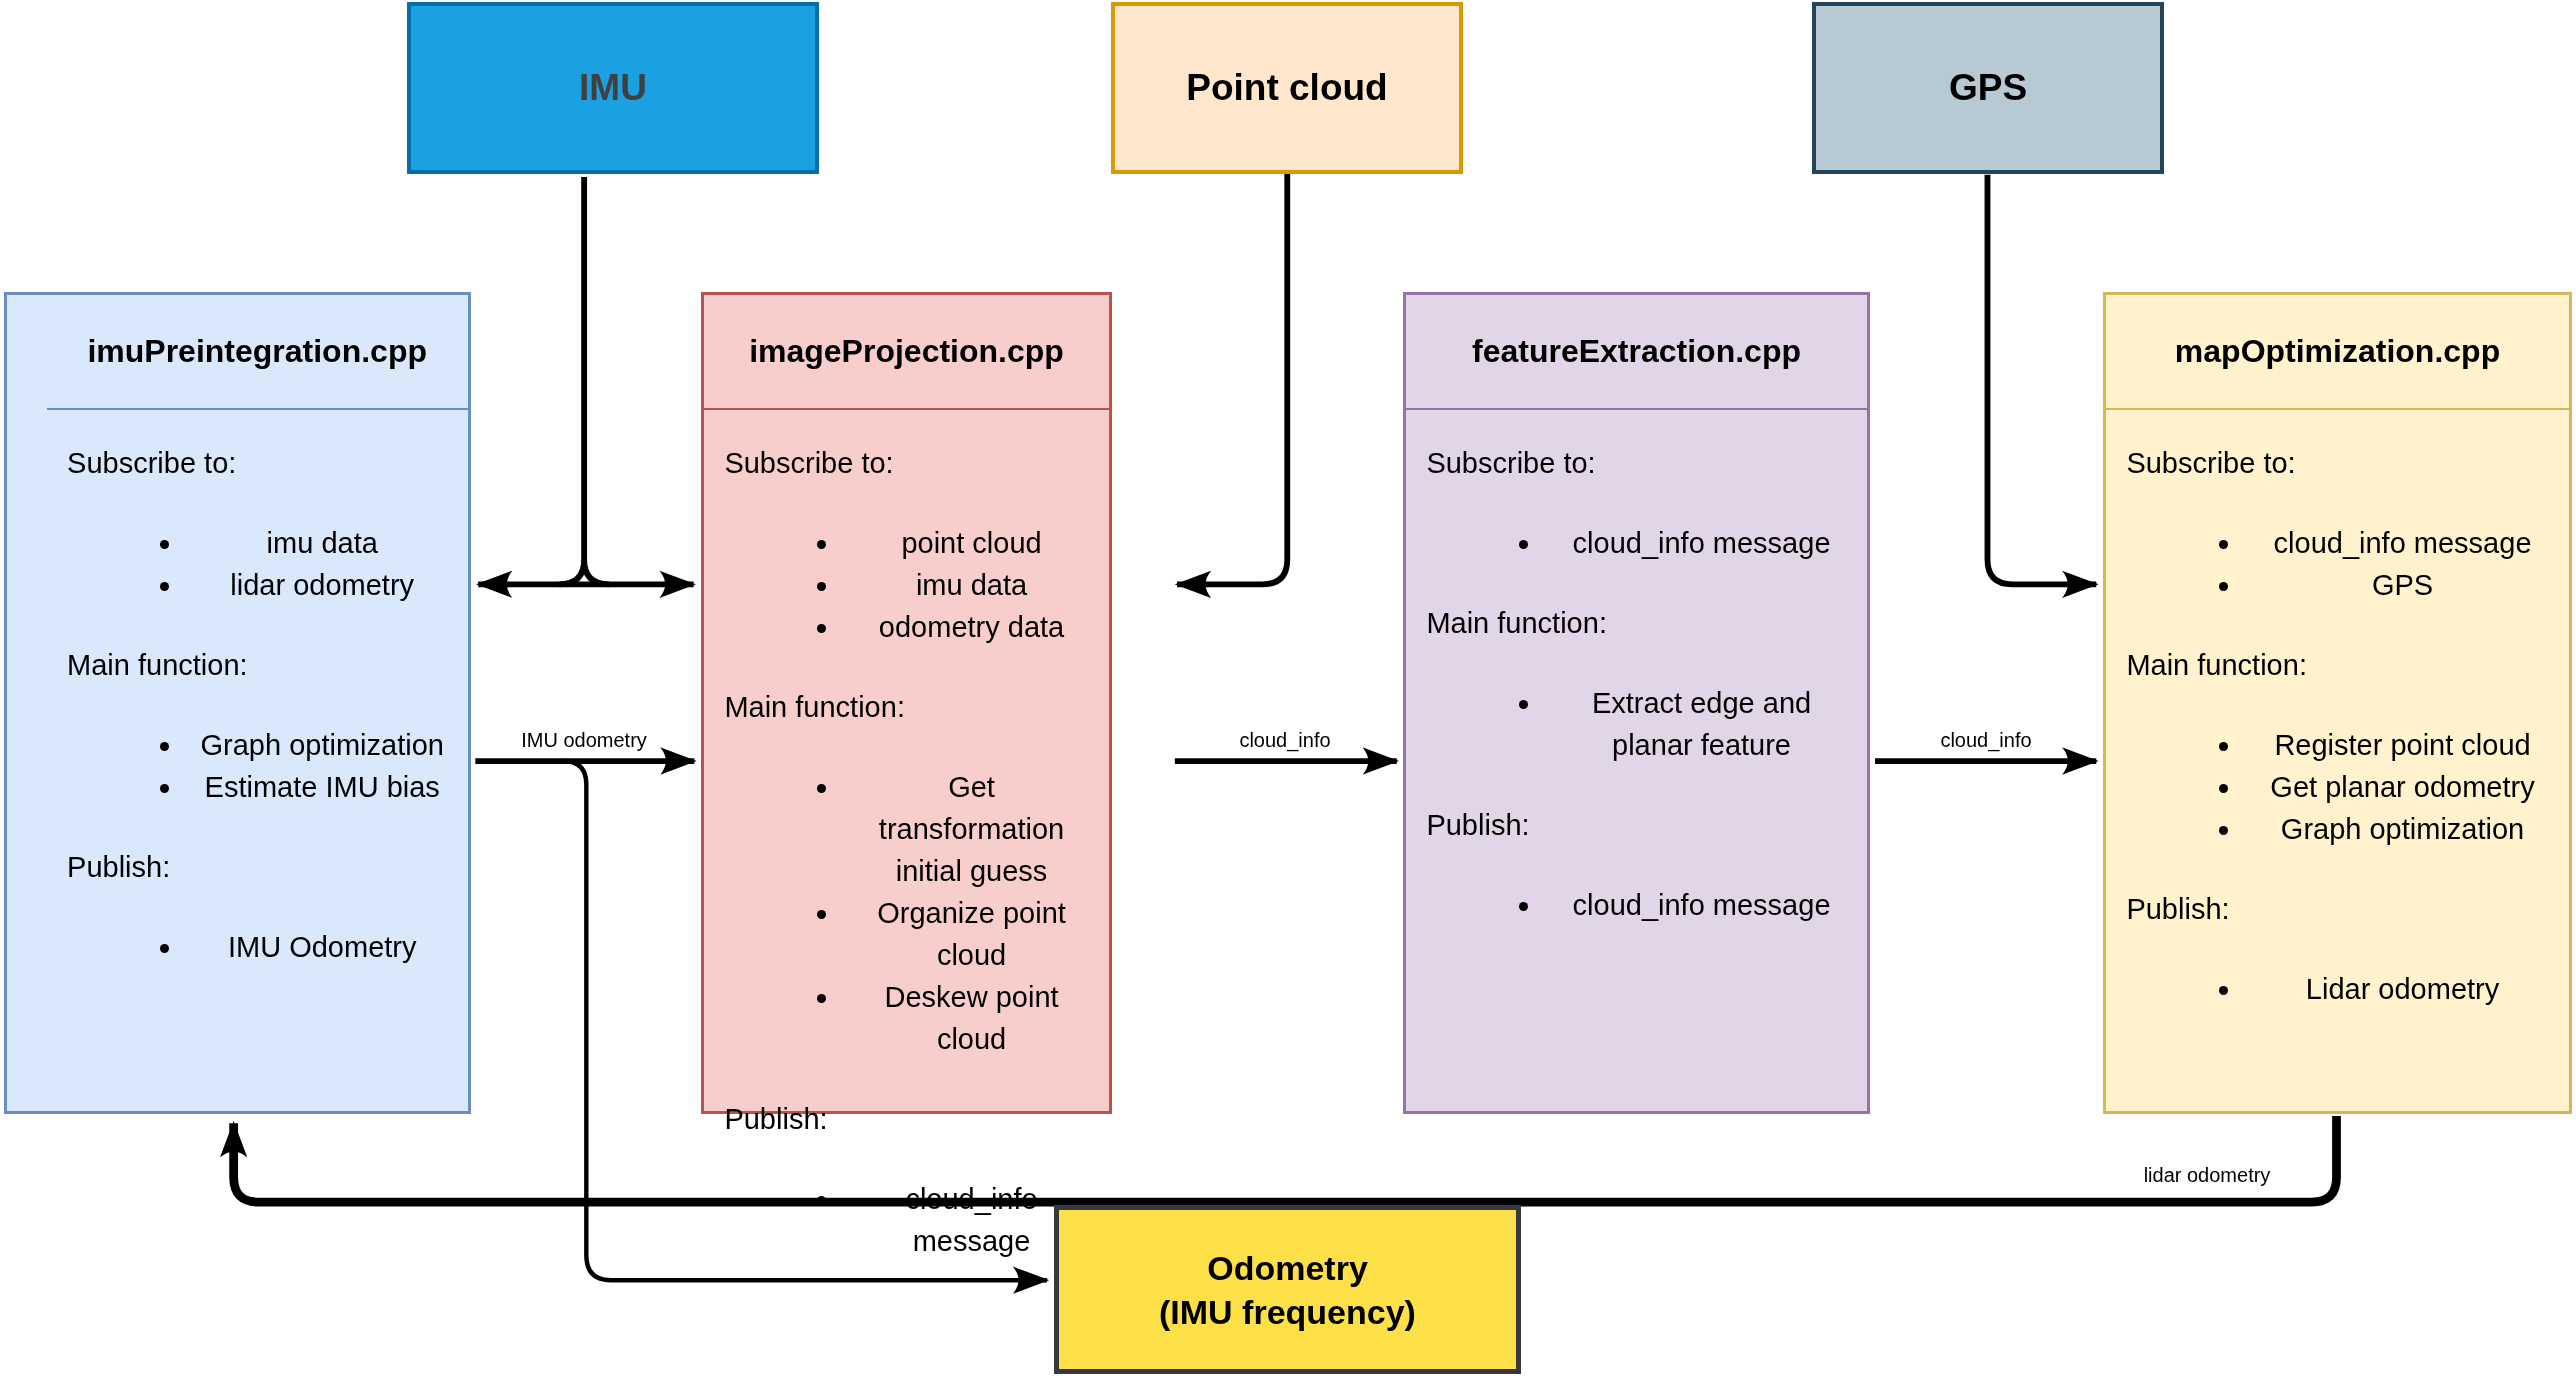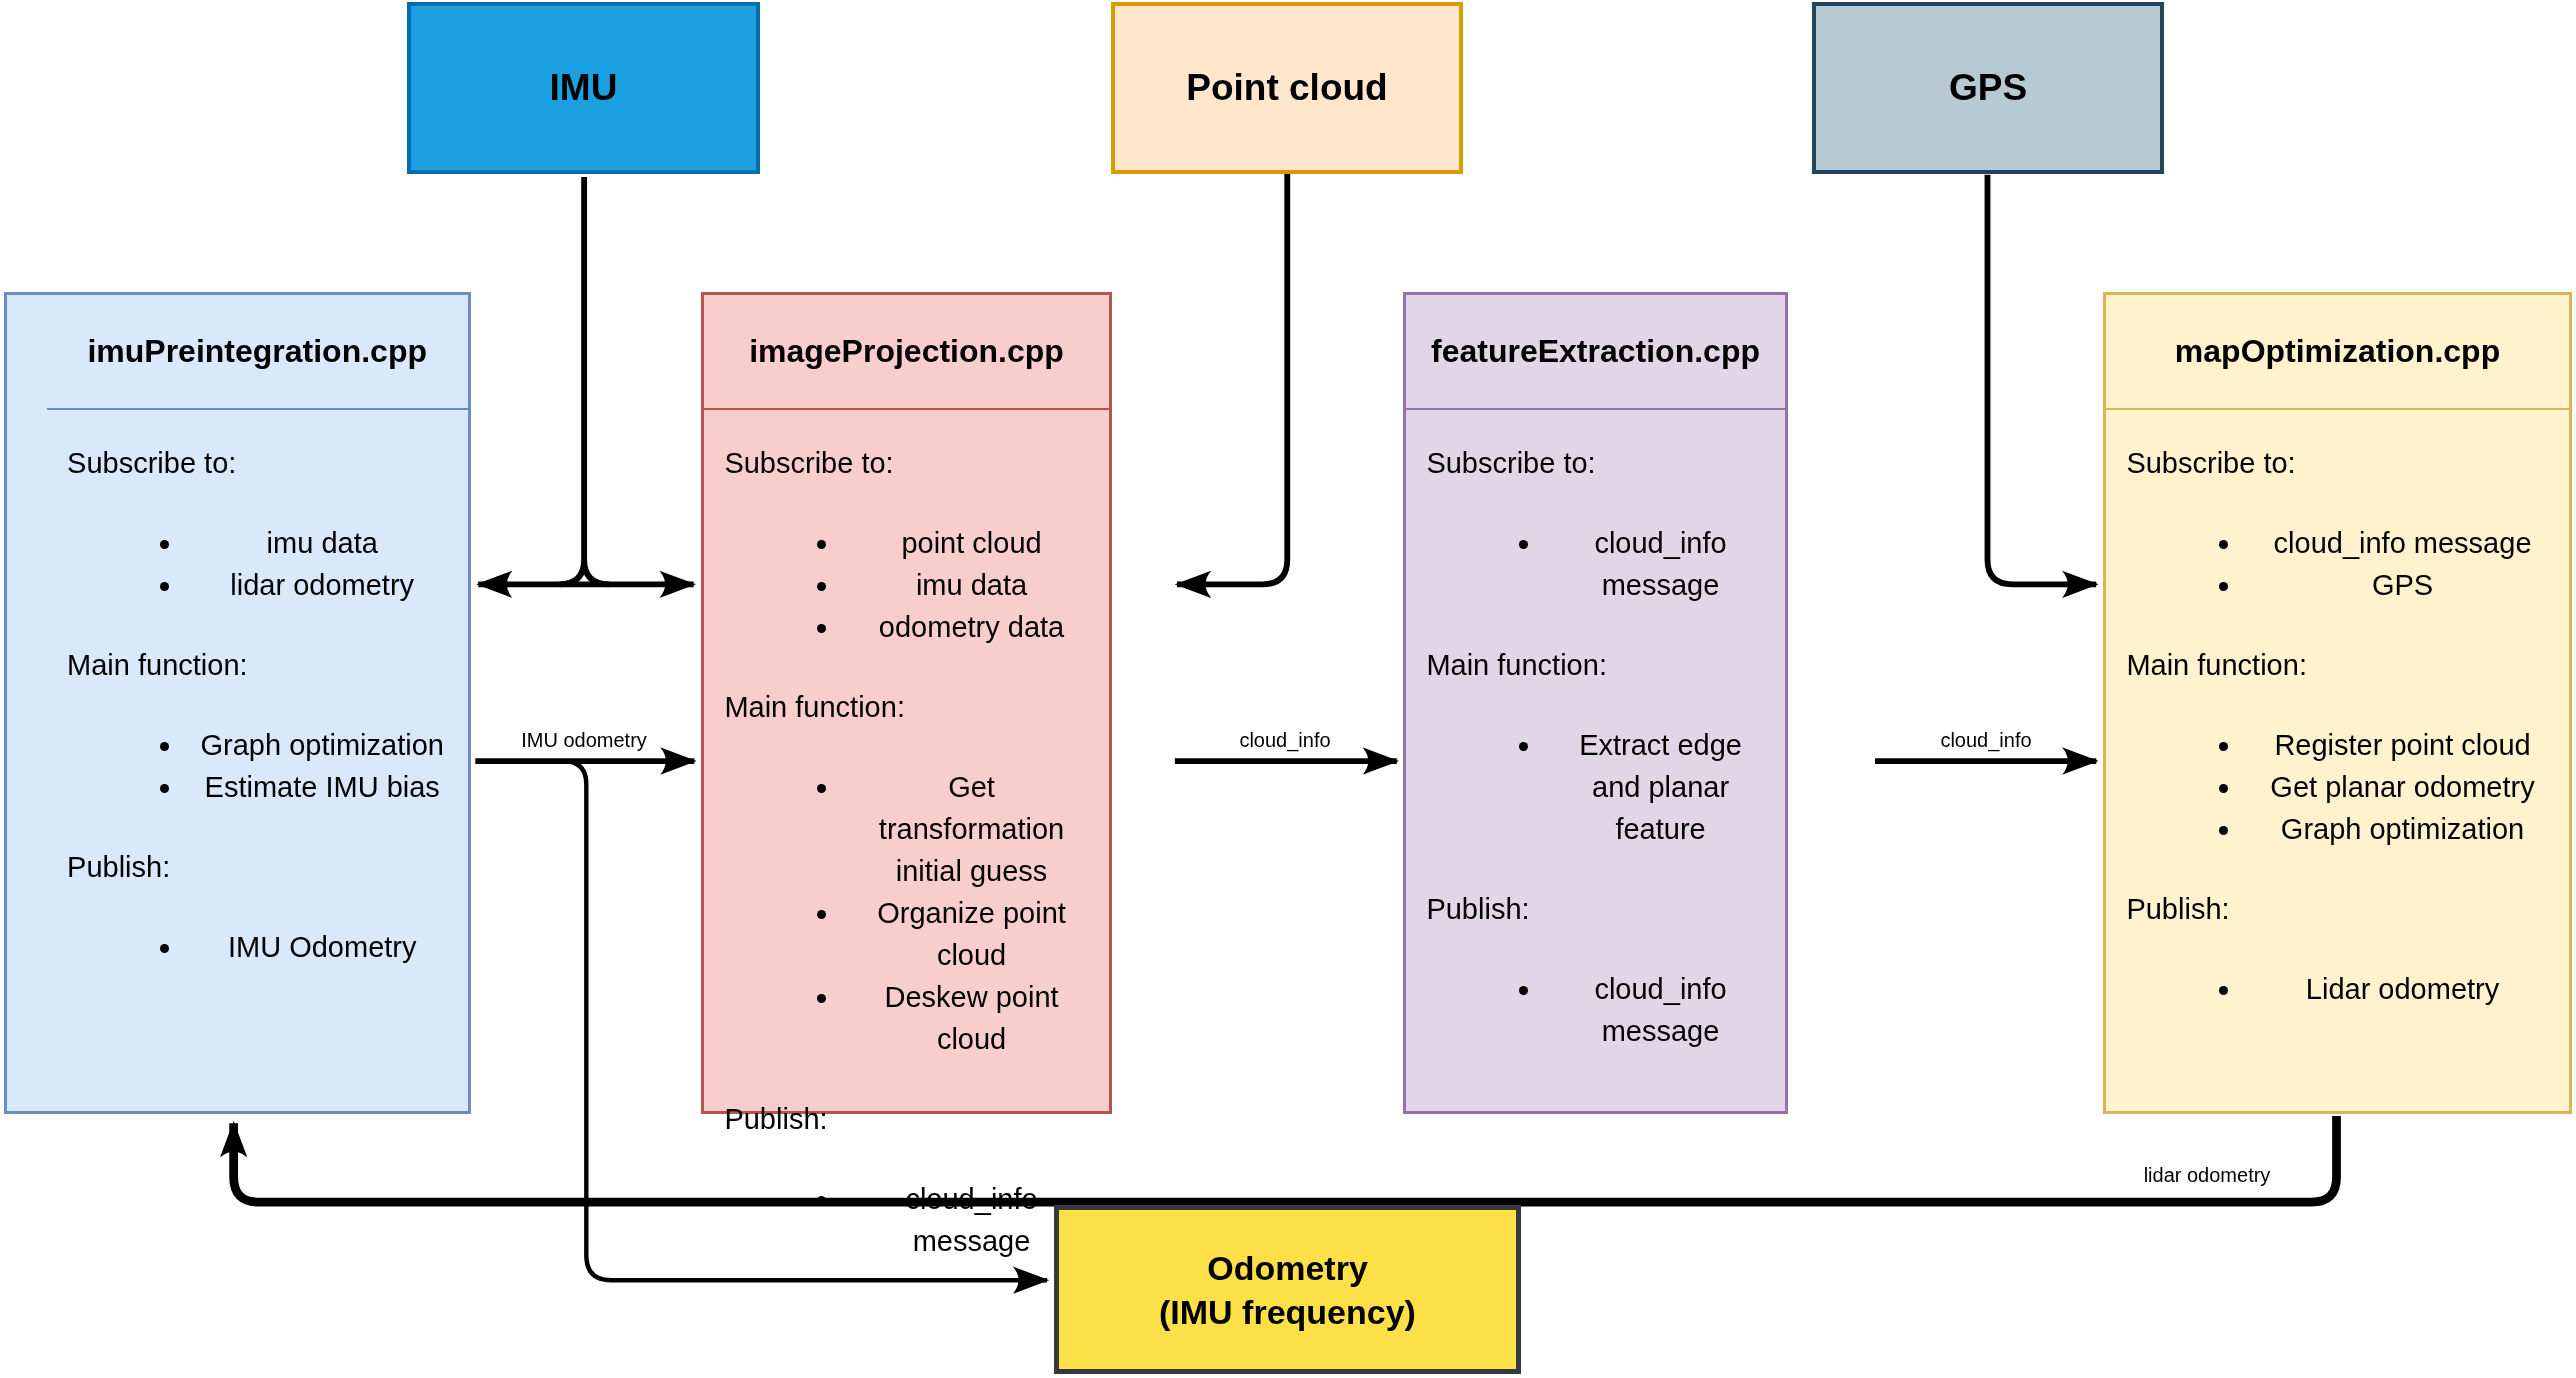--- a/index.html
+++ b/index.html
@@ -18,34 +18,34 @@
     position: absolute;
     top: 1.5px;
     height: 172px;
     box-sizing: border-box;
     display: flex;
     align-items: center;
     justify-content: center;
     font-size: 37px;
     font-weight: bold;
   }
-  .src-imu        { left: 407px;  width: 353px; background: #1BA1E2; border: 4.4px solid #006EAF; color: #000000; }
+  .src-imu        { left: 407px;  width: 412px; background: #1BA1E2; border: 4.4px solid #006EAF; color: #404040; }
   .src-pointcloud { left: 1111px; width: 352px; background: #FFE6CC; border: 4.4px solid #D79B00; color: #000000; }
   .src-gps        { left: 1812px; width: 352px; background: #B7C9D3; border: 4.4px solid #23445C; color: #000000; }
 
   
   .module {
     position: absolute;
     top: 292px;
     height: 822px;
     box-sizing: border-box;
   }
   .m0 { left: 3.7px;    width: 467px; background: #DAE8FC; border: 3.7px solid #6C8EBF; padding-left: 40px; }
   .m1 { left: 701px;  width: 411px; background: #F8CECC; border: 3.7px solid #B85450; }
-  .m2 { left: 1403px; width: 385px; background: #E1D5E7; border: 3.7px solid #9673A6; }
+  .m2 { left: 1403px; width: 467px; background: #E1D5E7; border: 3.7px solid #9673A6; }
   .m3 { left: 2103px; width: 469px; background: #FFF2CC; border: 3.7px solid #D6B656; }
   .module-title {
     height: 115px;
     box-sizing: border-box;
     display: flex;
     align-items: center;
     justify-content: center;
     font-size: 32px;
     font-weight: bold;
   }

